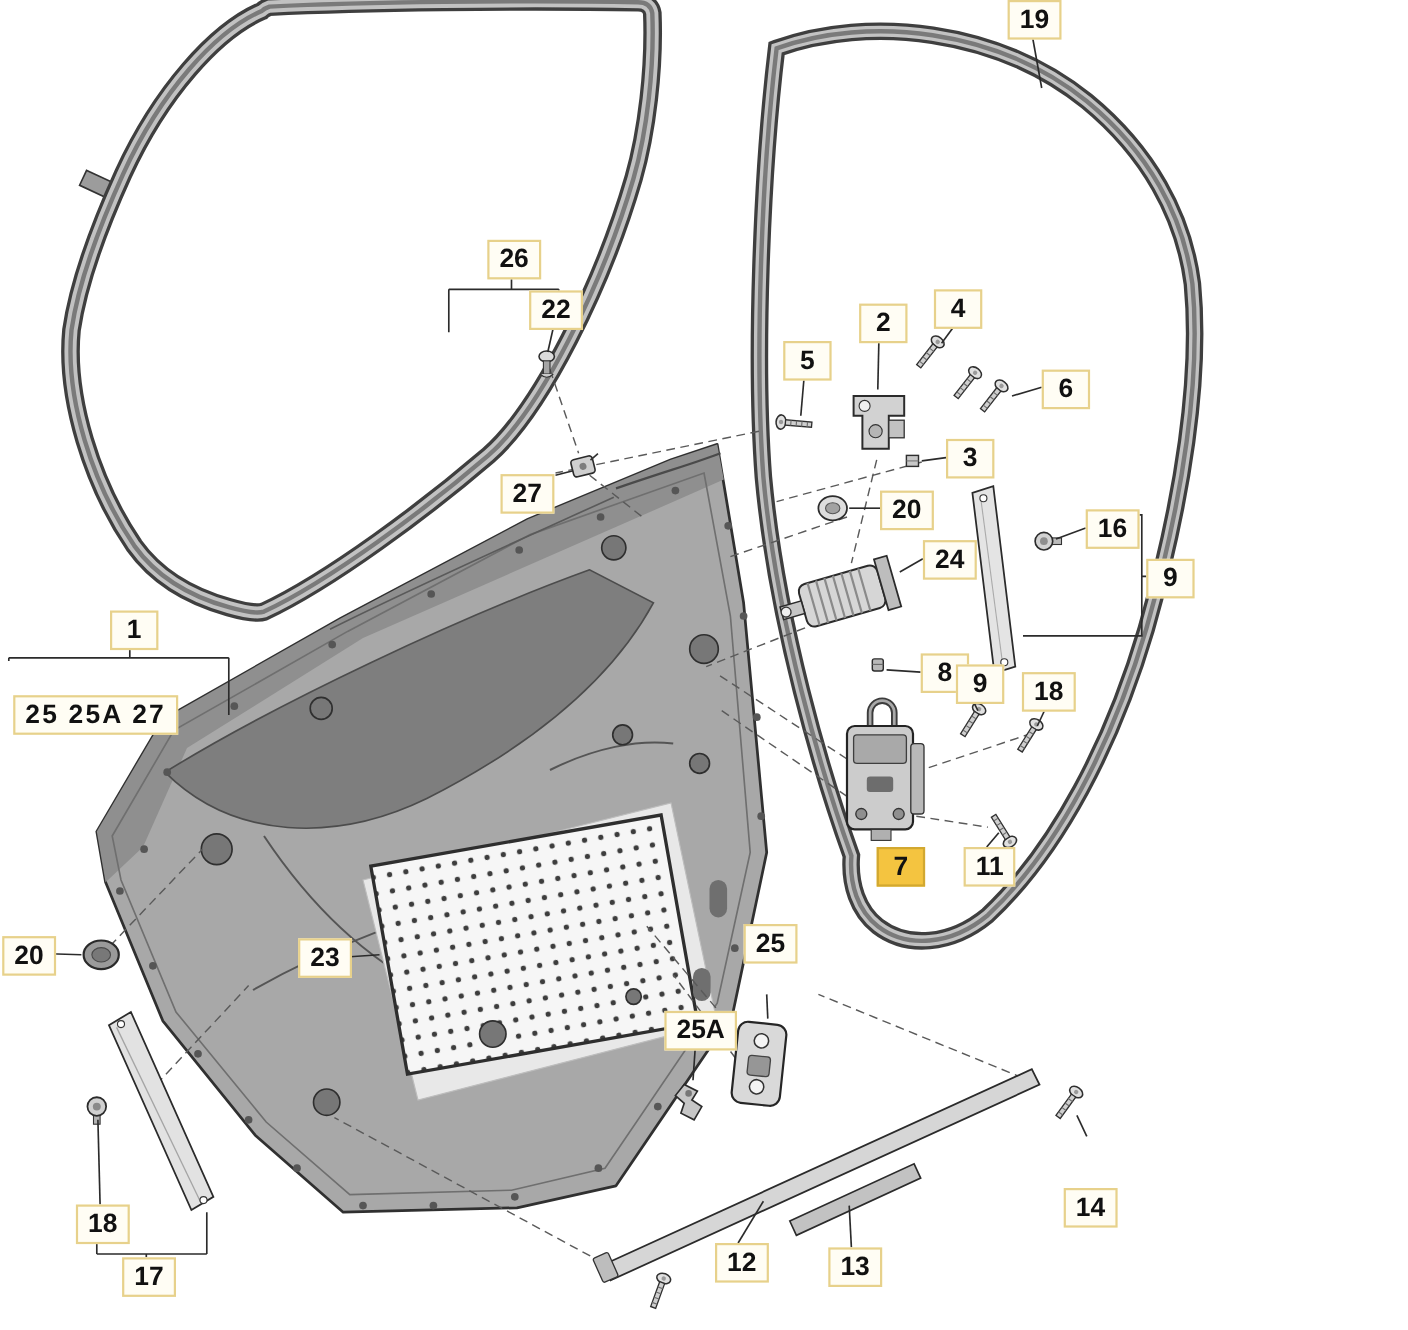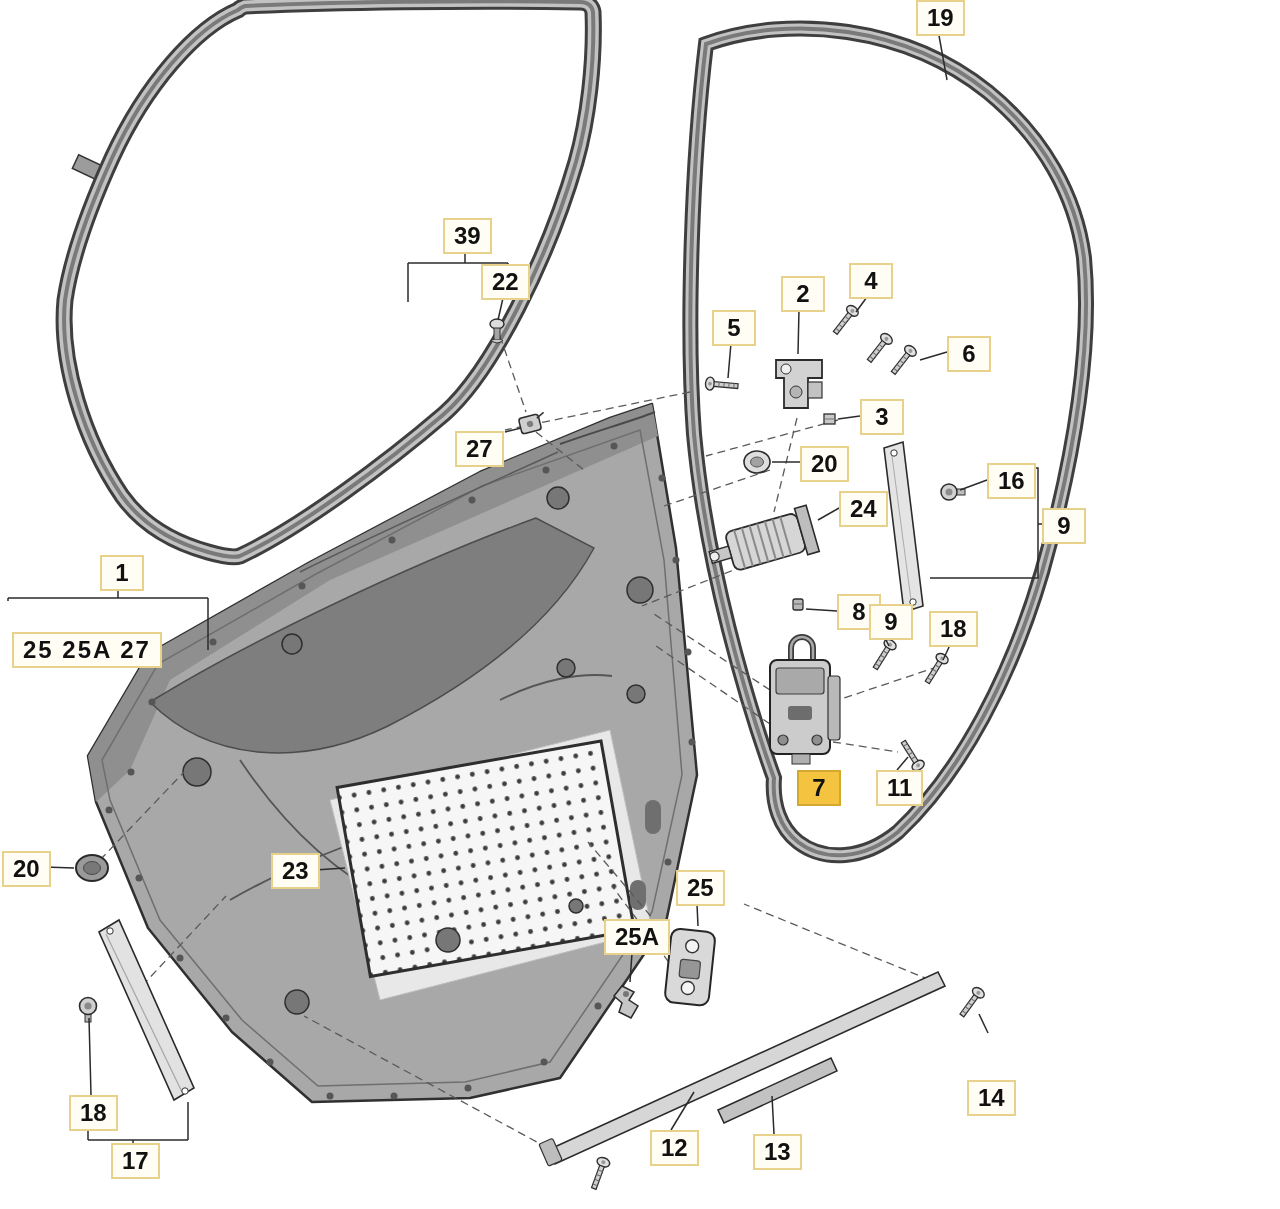--- a/index.html
+++ b/index.html
@@ -309,42 +309,42 @@
     <path d="M91,1095 L89,1018"></path>
     <path d="M88,1140 H188 M88,1140 V1131 M188,1140 V1102 M133,1140 V1143"></path>
     <path d="M988,1033 L979,1014"></path>
     <path d="M671,1130 L694,1092"></path>
     <path d="M774,1134 L772,1096"></path>
     <path d="M45,867 L74,868"></path>
   </g>
 </svg>
 
 <div class="lbl" style="left:916px;top:0px">19</div>
-<div class="lbl" style="left:443px;top:218px">39</div>
+<div class="lbl" style="left:443px;top:218px">26</div>
 <div class="lbl" style="left:481px;top:264px">22</div>
 <div class="lbl" style="left:455px;top:431px">27</div>
 <div class="lbl" style="left:712px;top:310px">5</div>
 <div class="lbl" style="left:781px;top:276px">2</div>
 <div class="lbl" style="left:849px;top:263px">4</div>
 <div class="lbl" style="left:947px;top:336px">6</div>
 <div class="lbl" style="left:860px;top:399px">3</div>
 <div class="lbl" style="left:800px;top:446px">20</div>
 <div class="lbl" style="left:839px;top:491px">24</div>
 <div class="lbl" style="left:987px;top:463px">16</div>
 <div class="lbl" style="left:1042px;top:508px">9</div>
 <div class="lbl" style="left:837px;top:594px">8</div>
 <div class="lbl" style="left:869px;top:604px">9</div>
 <div class="lbl" style="left:929px;top:611px">18</div>
 <div class="lbl hl" style="left:797px;top:770px">7</div>
 <div class="lbl" style="left:876px;top:770px">11</div>
 <div class="lbl" style="left:100px;top:555px">1</div>
 <div class="lbl grp" style="left:12px;top:600px">25 25A 27</div>
 <div class="lbl" style="left:2px;top:851px">20</div>
 <div class="lbl" style="left:271px;top:853px">23</div>
-<div class="lbl" style="left:676px;top:870px">25</div>
+<div class="lbl" style="left:676px;top:840px">25</div>
 <div class="lbl" style="left:604px;top:919px">25A</div>
 <div class="lbl" style="left:69px;top:1095px">18</div>
 <div class="lbl" style="left:111px;top:1143px">17</div>
 <div class="lbl" style="left:967px;top:1080px">14</div>
 <div class="lbl" style="left:650px;top:1130px">12</div>
 <div class="lbl" style="left:753px;top:1134px">13</div>
 
 </div>
 
 </body></html>

